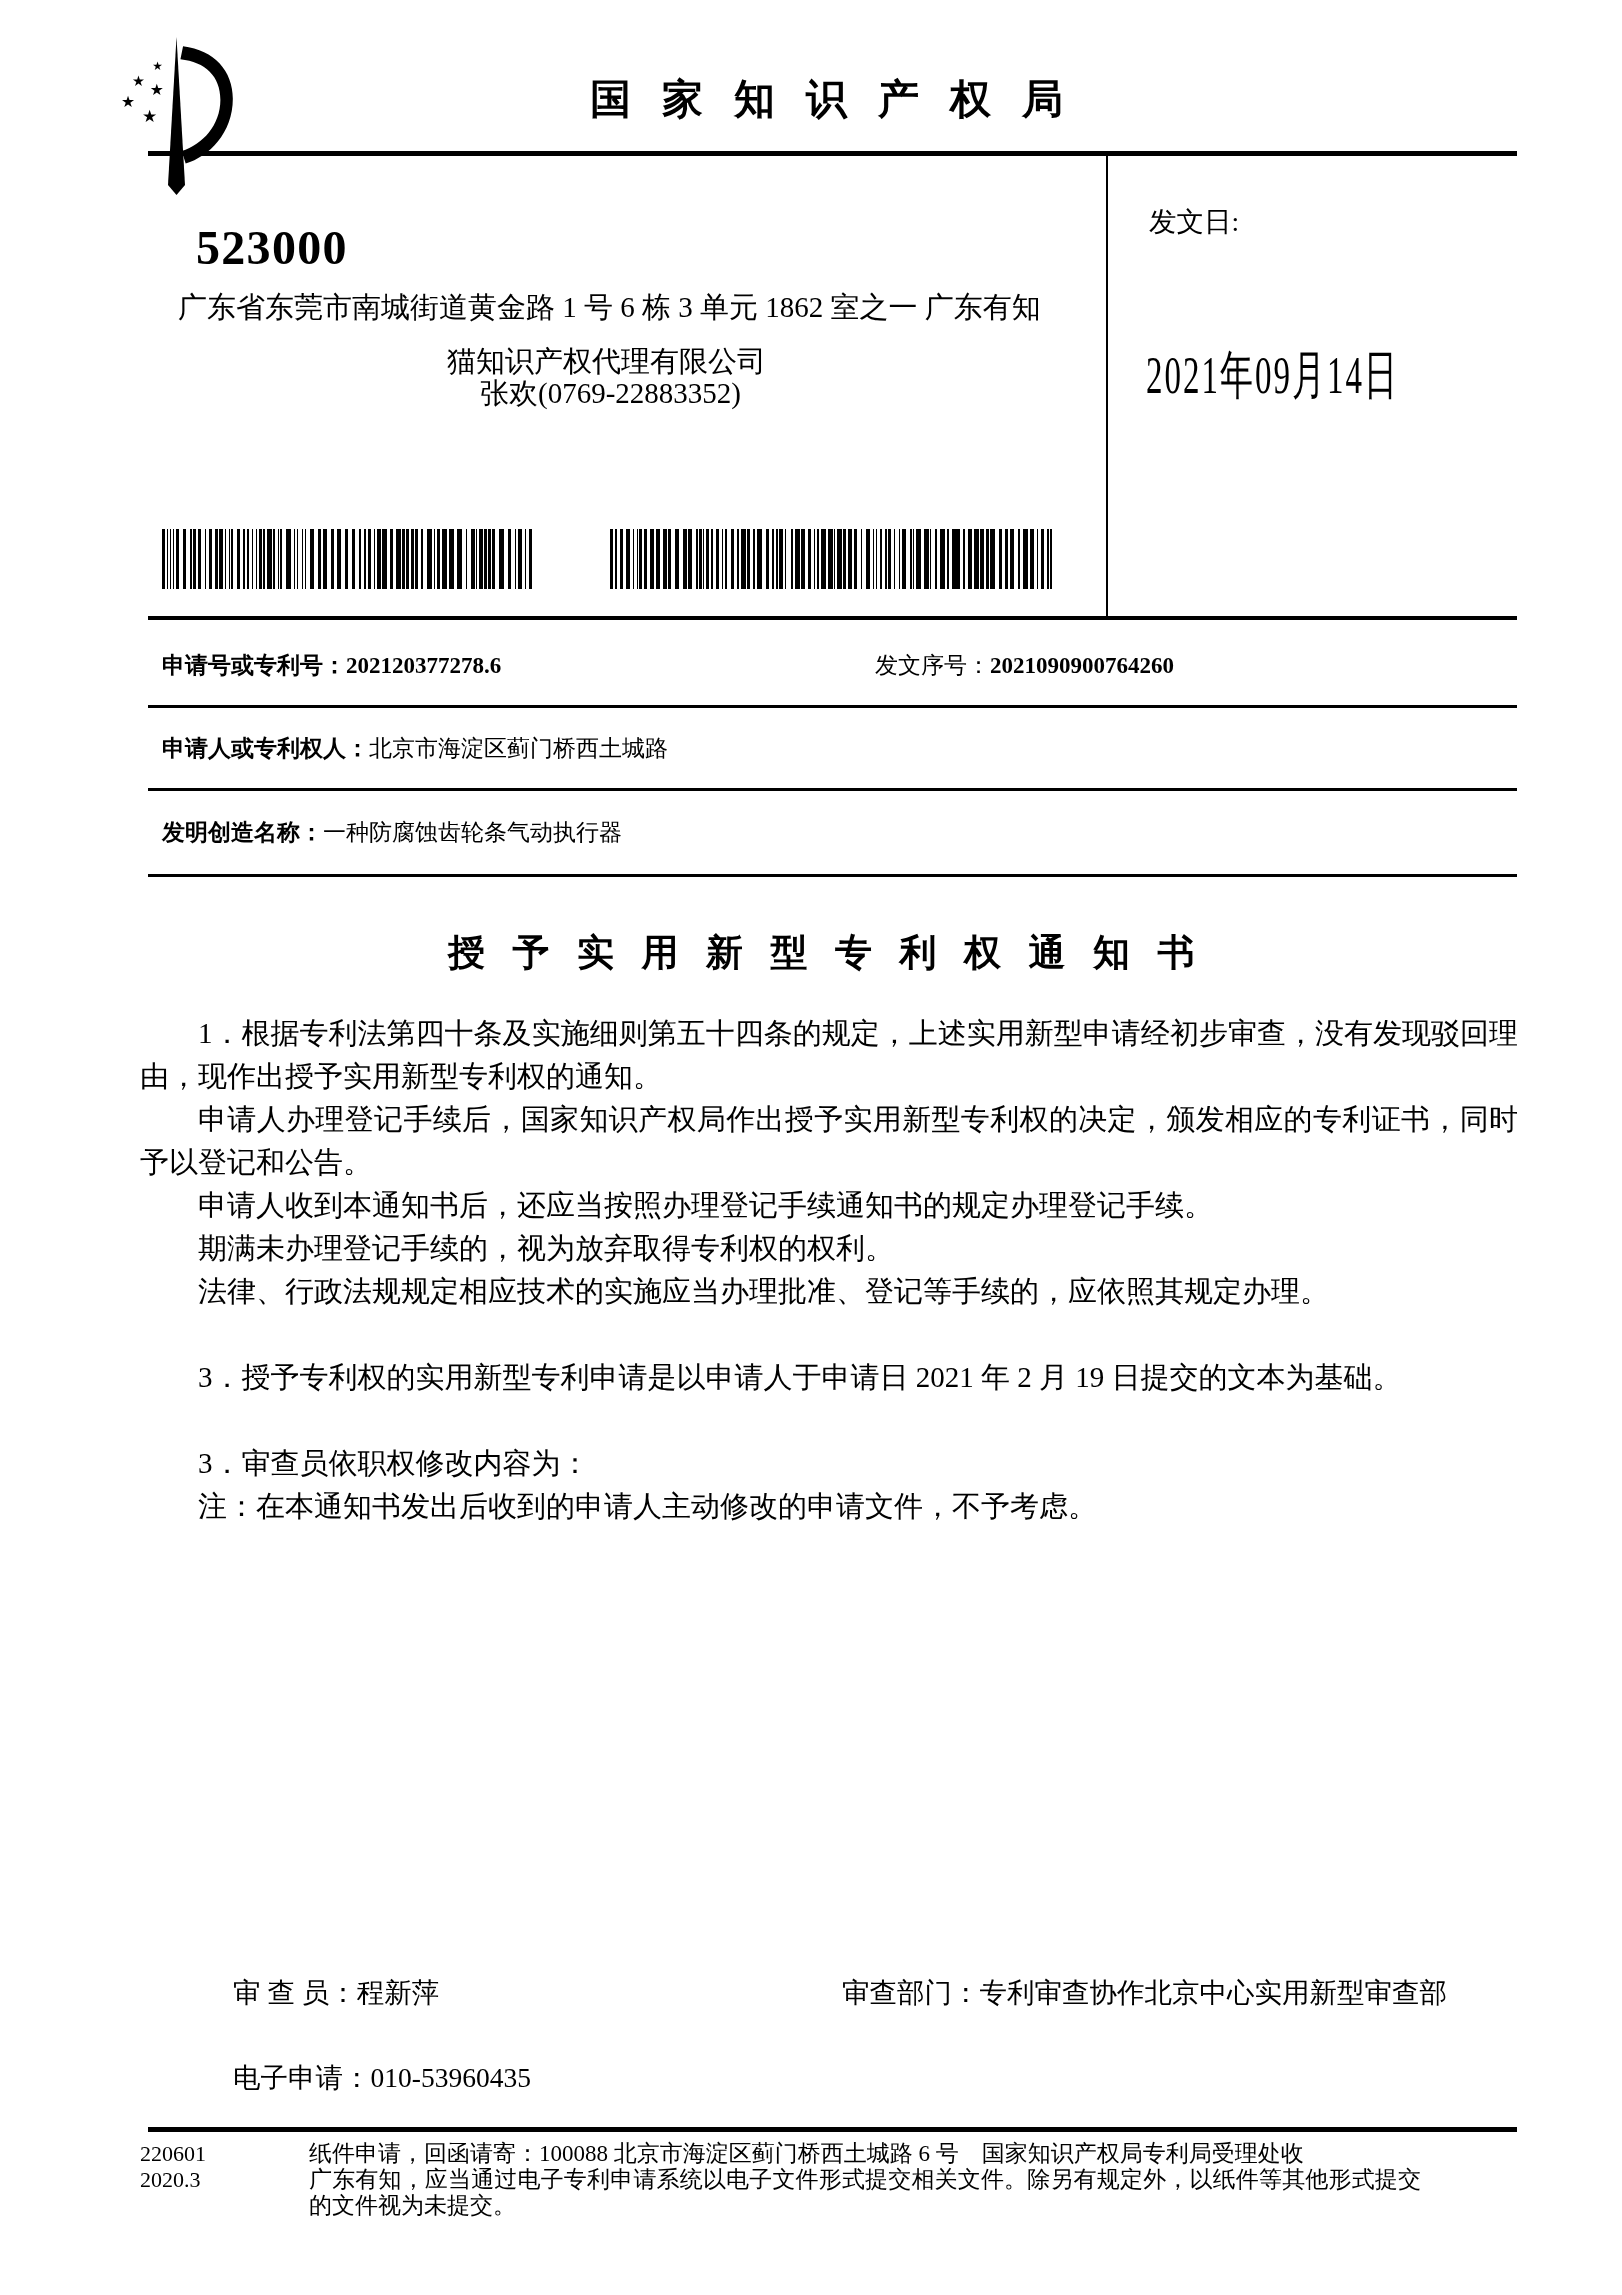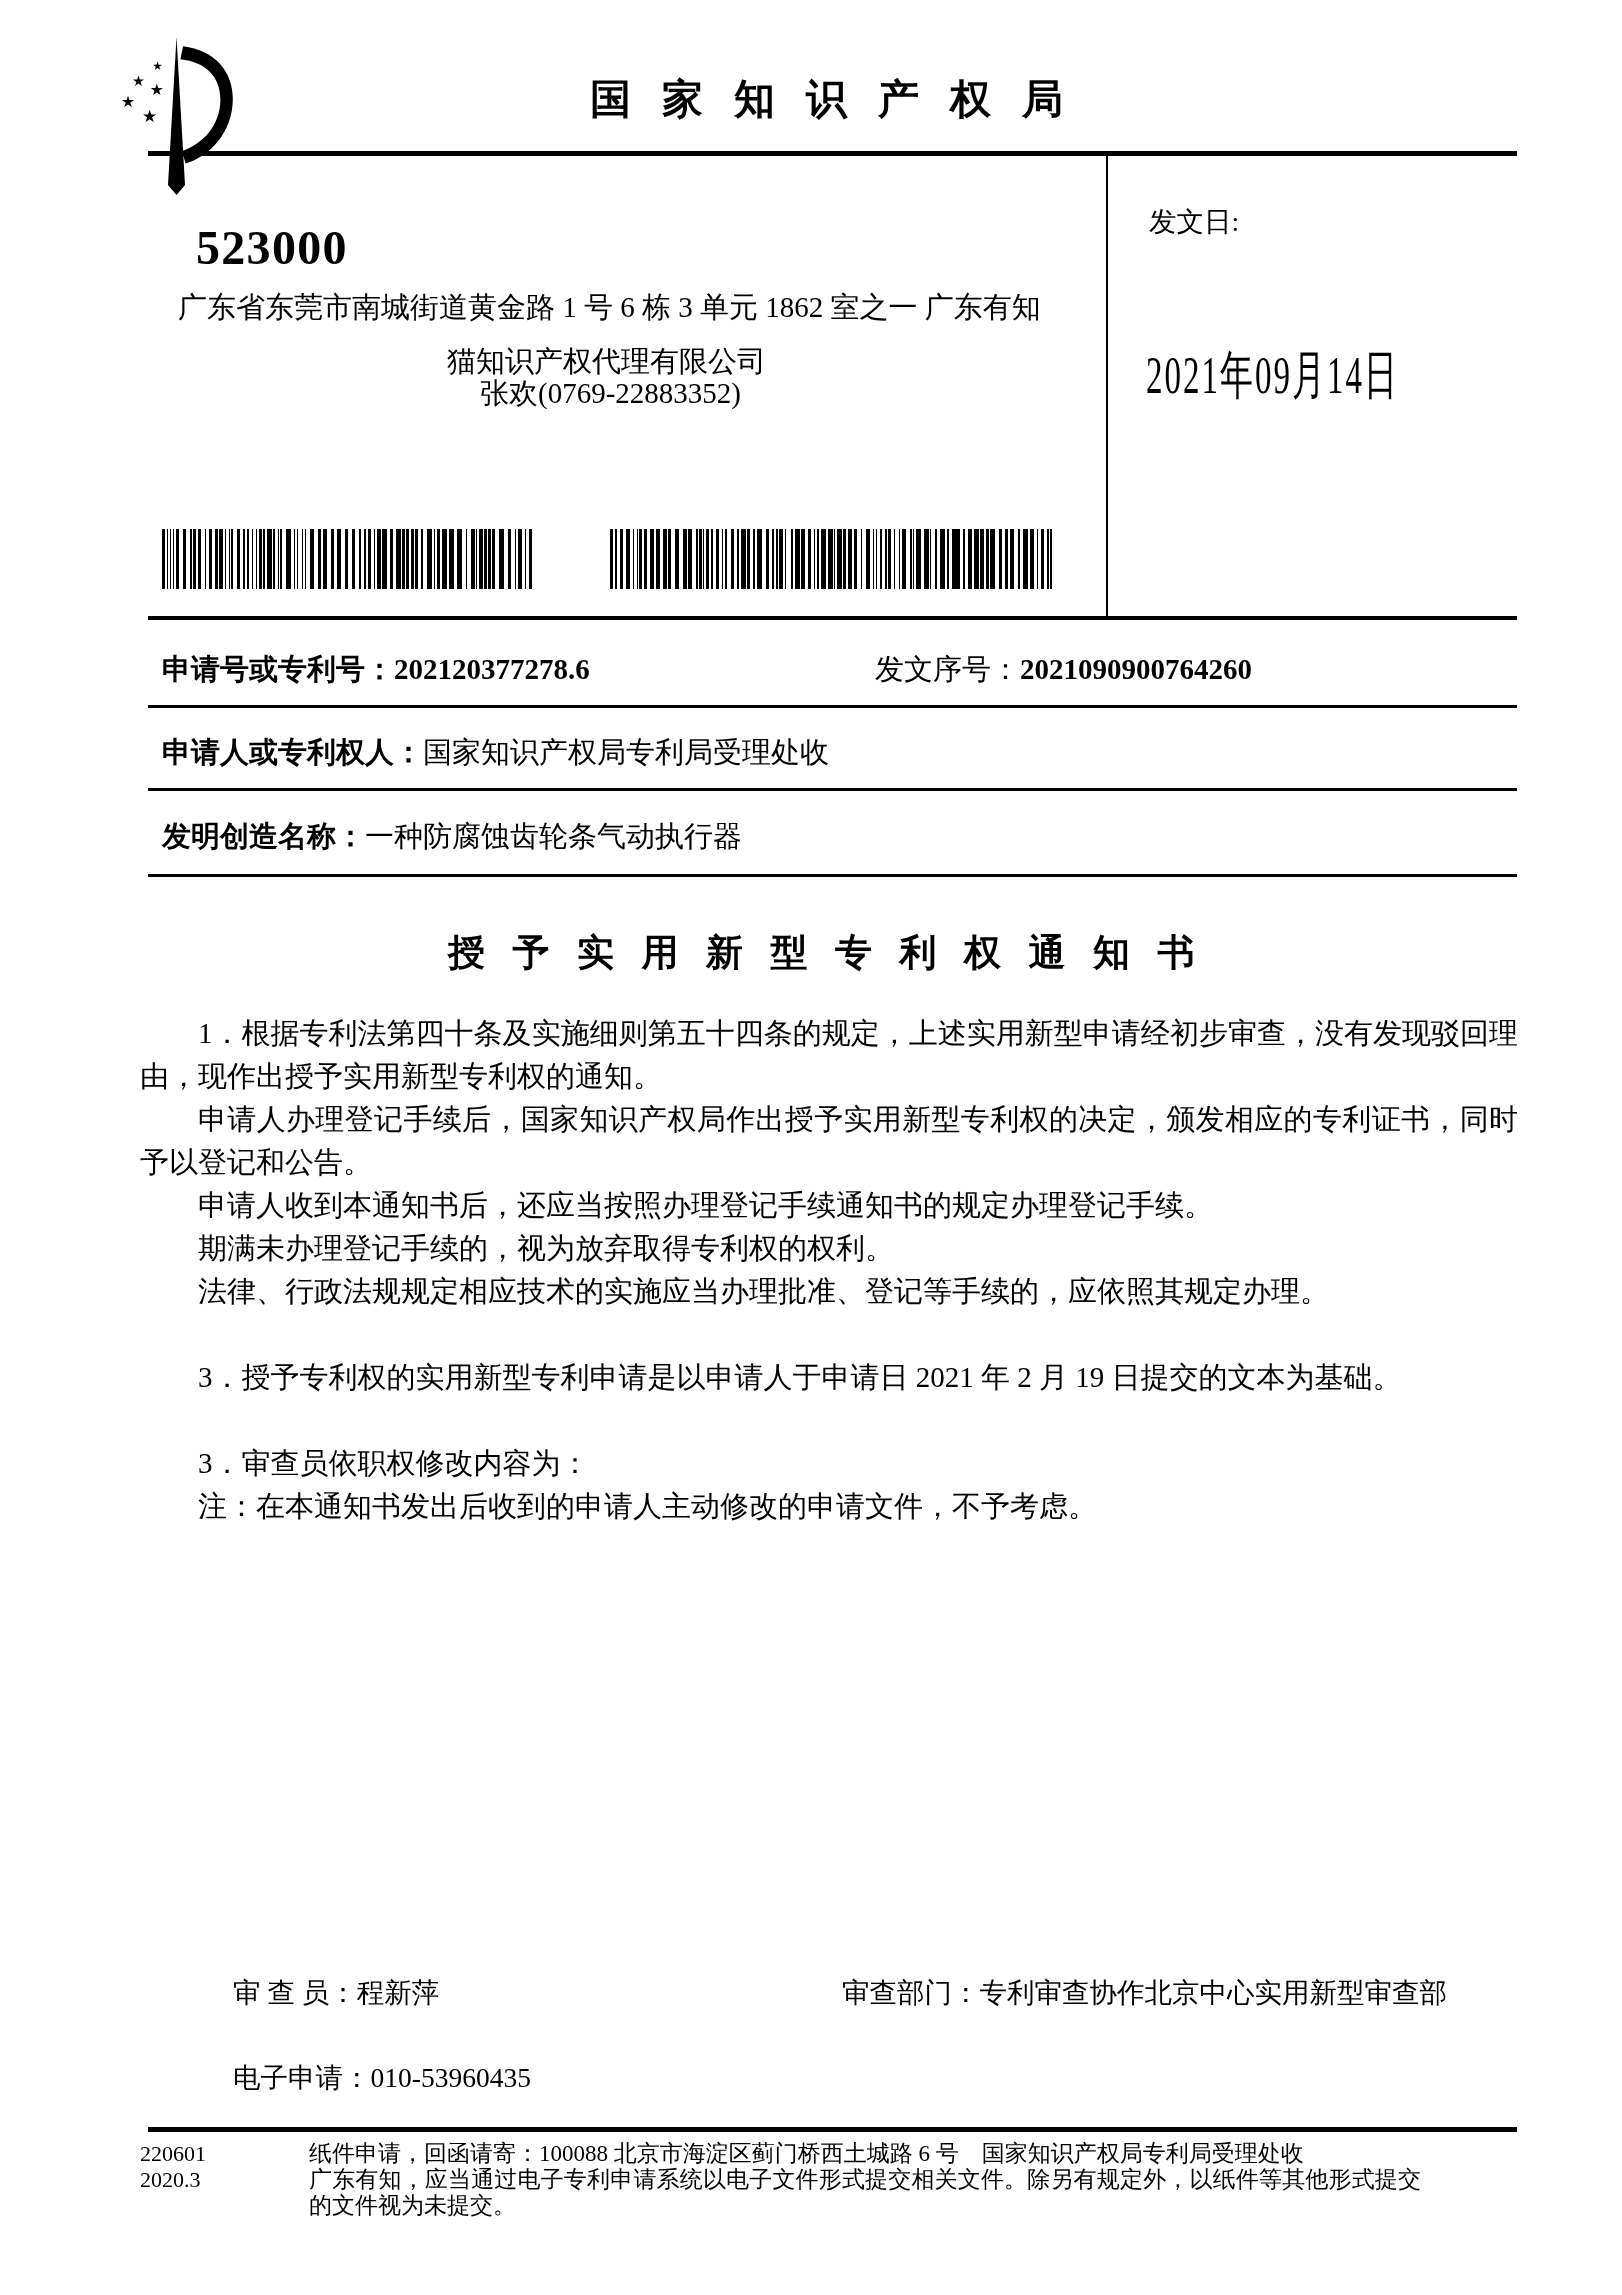--- a/index.html
+++ b/index.html
@@ -28,21 +28,21 @@
   .dispatch-label{position:absolute;left:1149px;top:204px;font-size:27.5px;white-space:nowrap;}
   .dispatch-date{
     position:absolute;left:1146px;top:340px;
     font-size:33px;letter-spacing:2px;white-space:nowrap;
     transform:scaleY(1.6);transform-origin:top left;
   }
 
   .barcode{position:absolute;top:529px;height:60px;}
   .barcode span{position:absolute;top:0;bottom:0;background:#000;}
 
-  .field-row{position:absolute;font-size:29px;white-space:nowrap;}
+  .field-row{position:absolute;font-size:23px;white-space:nowrap;}
   .field-label{font-weight:bold;}
   .field-label.plain{font-weight:normal;}
   .num-value{font-weight:bold;}
 
   .notice-title{
     position:absolute;left:448px;top:928px;
     font-size:37px;font-weight:bold;letter-spacing:27.5px;white-space:nowrap;
   }
 
   .body-text{
@@ -251,21 +251,21 @@
   <div class="field-row" style="left:162px;top:650px;">
     <span class="field-label">申请号或专利号：</span><span class="num-value">202120377278.6</span>
   </div>
   <div class="field-row" style="left:875px;top:650px;">
     <span class="field-label plain">发文序号：</span><span class="num-value">2021090900764260</span>
   </div>
 
   <div class="rule" style="left:148px;top:705px;width:1369px;height:2.6px;"></div>
 
   <div class="field-row" style="left:162px;top:733px;">
-    <span class="field-label">申请人或专利权人：</span><span>国家知识产权局专利局受理处收</span>
+    <span class="field-label">申请人或专利权人：</span><span>北京市海淀区蓟门桥西土城路</span>
   </div>
 
   <div class="rule" style="left:148px;top:788px;width:1369px;height:2.6px;"></div>
 
   <div class="field-row" style="left:162px;top:817px;">
     <span class="field-label">发明创造名称：</span><span>一种防腐蚀齿轮条气动执行器</span>
   </div>
 
   <div class="rule" style="left:148px;top:874px;width:1369px;height:3.3px;"></div>
 

